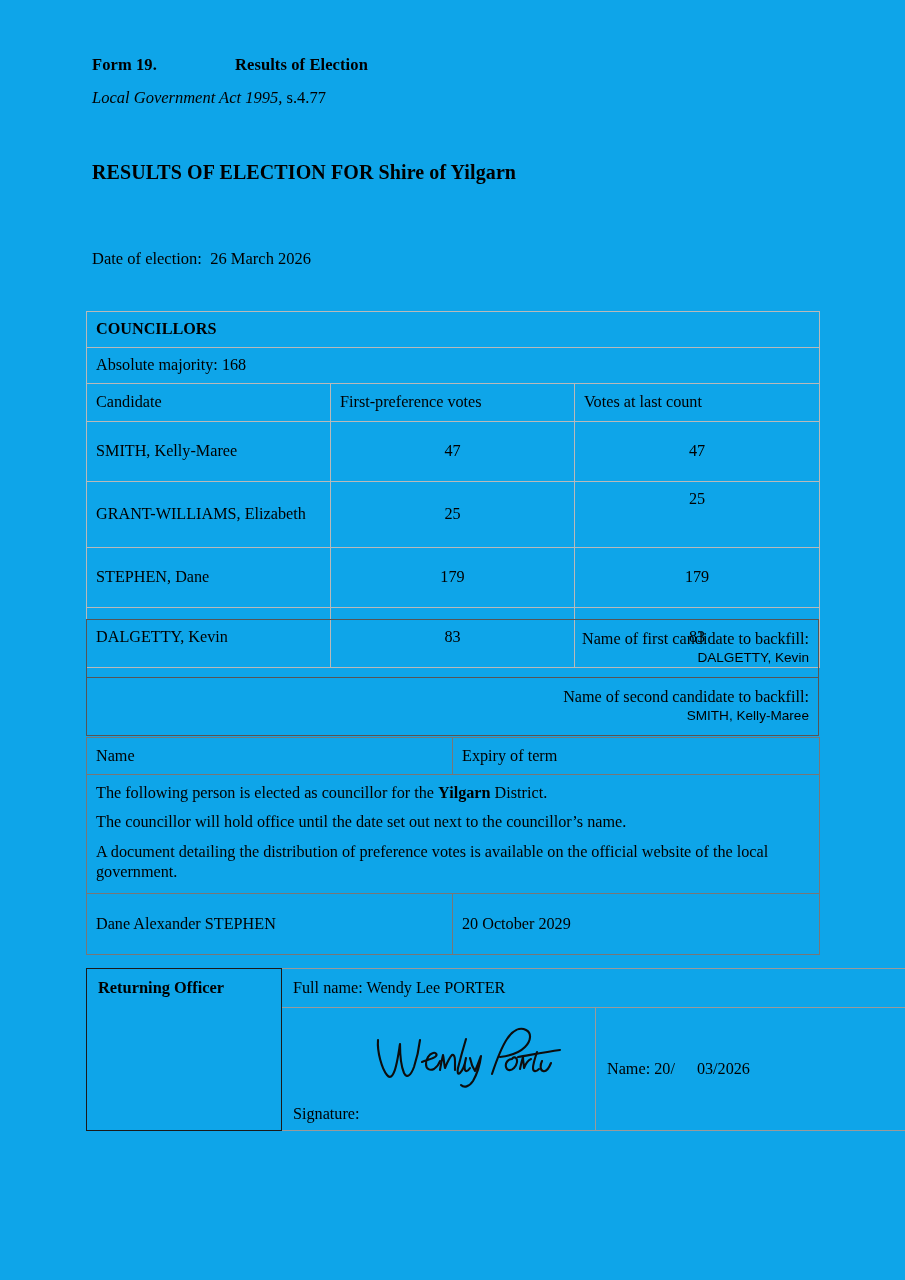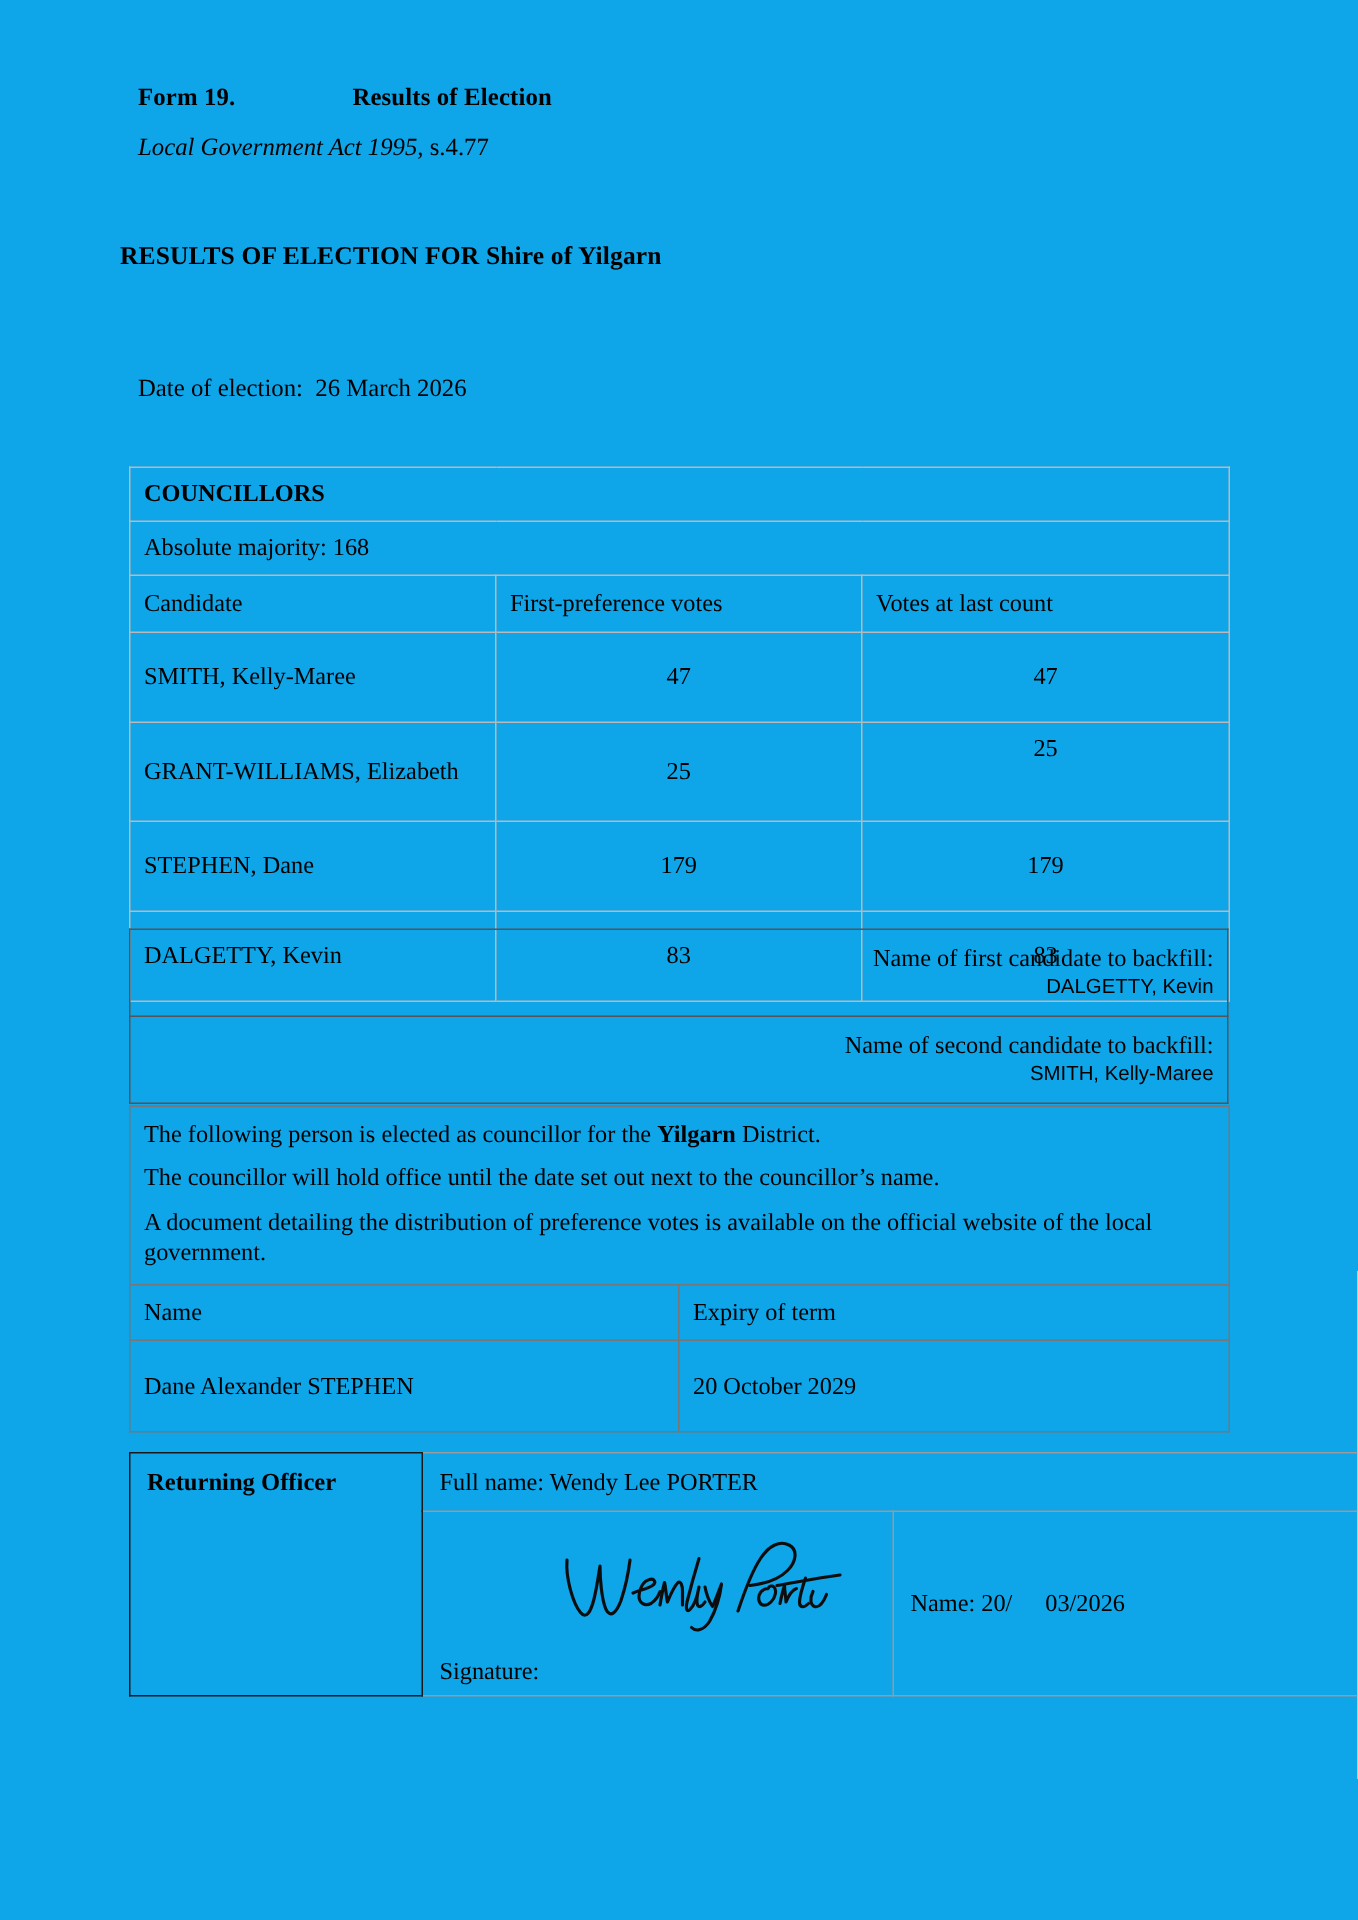--- a/index.html
+++ b/index.html
@@ -41,23 +41,23 @@
     position: absolute;
     left: 92px;
     top: 88px;
     font-size: 16.5px;
     white-space: pre;
   }
   .hdr-act i { font-style: italic; }
 
   .hdr-results {
     position: absolute;
-    left: 80px;
+    left: 92px;
     top: 161px;
-    font-size: 17px;
+    font-size: 20px;
     font-weight: bold;
     letter-spacing: 0.1px;
     white-space: pre;
   }
 
   .hdr-date {
     position: absolute;
     left: 92px;
     top: 249px;
     font-size: 16.5px;
@@ -265,29 +265,29 @@
     </tbody>
   </table>
 
   <table class="tbl-declaration">
     <colgroup>
       <col class="d-name">
         <col class="d-expiry">
     </colgroup>
     <tbody>
       <tr>
+        <td>Name</td>
+        <td>Expiry of term</td>
+      </tr>
+      <tr>
         <td colspan="2">
           <p><span>The following person is elected as councillor for the </span><span class="bold">Yilgarn</span><span> District.</span></p>
           <p>The councillor will hold office until the date set out next to the councillor’s name.</p>
           <p>A document detailing the distribution of preference votes is available on the official website of the local government.</p>
         </td>
-      </tr>
-      <tr>
-        <td>Name</td>
-        <td>Expiry of term</td>
       </tr>
       <tr class="tall">
         <td class="mid">Dane Alexander STEPHEN</td>
         <td class="mid">20 October 2029</td>
       </tr>
     </tbody>
   </table>
 
   <table class="tbl-officer">
     <tbody>

